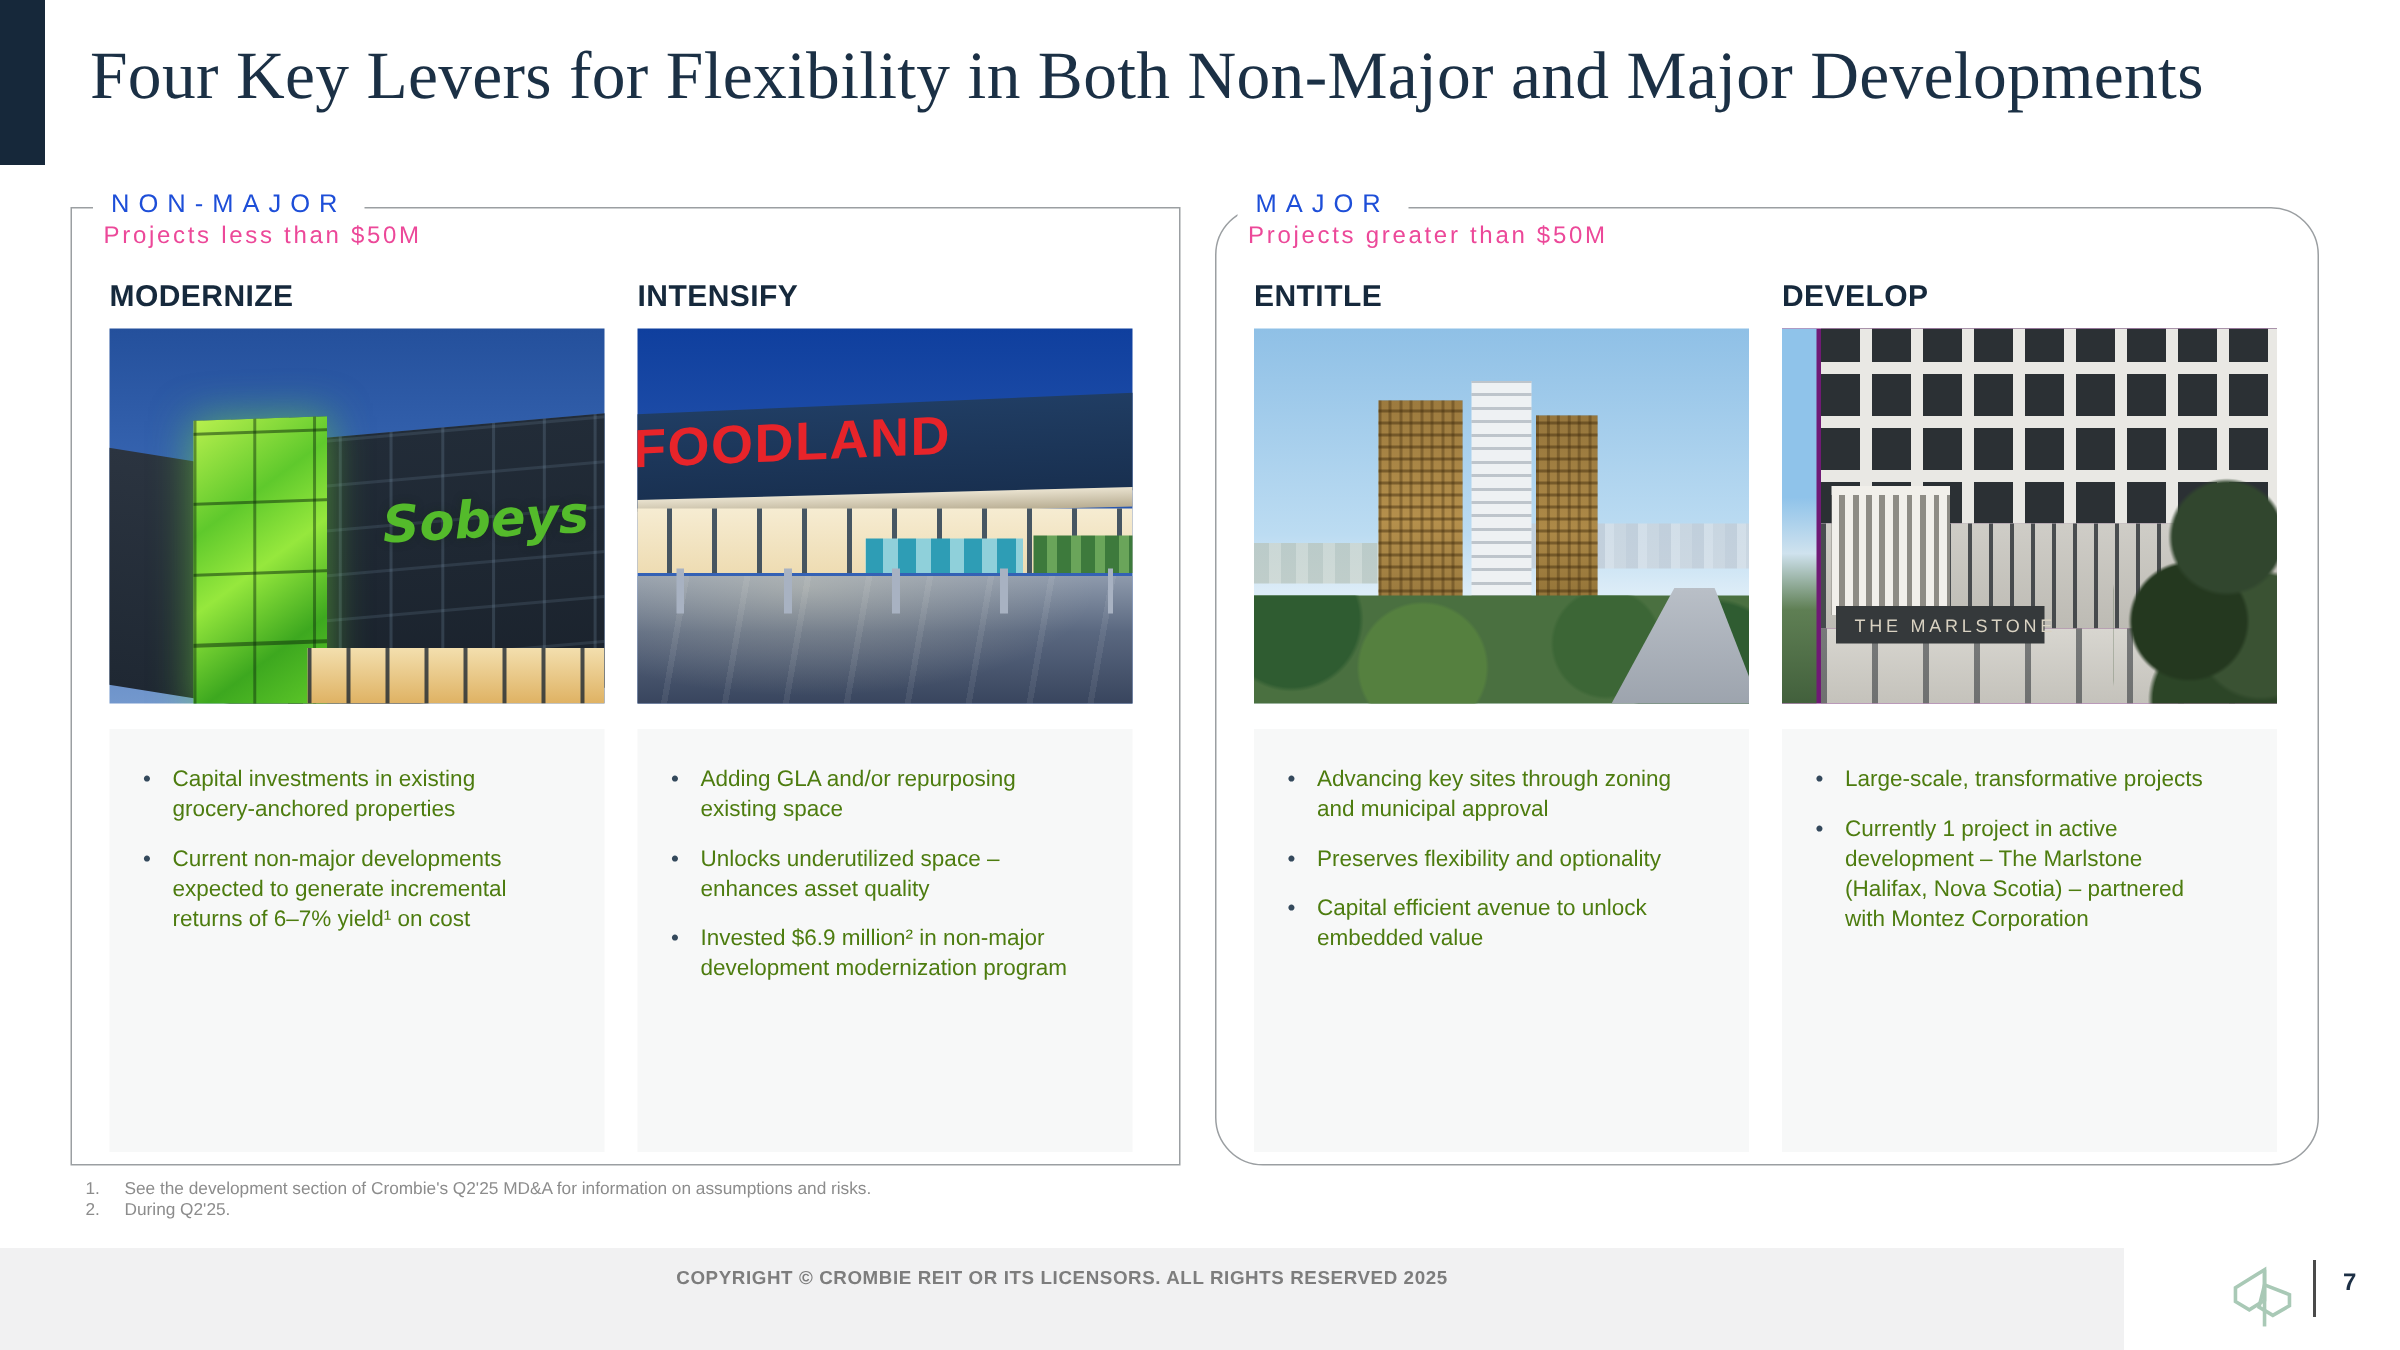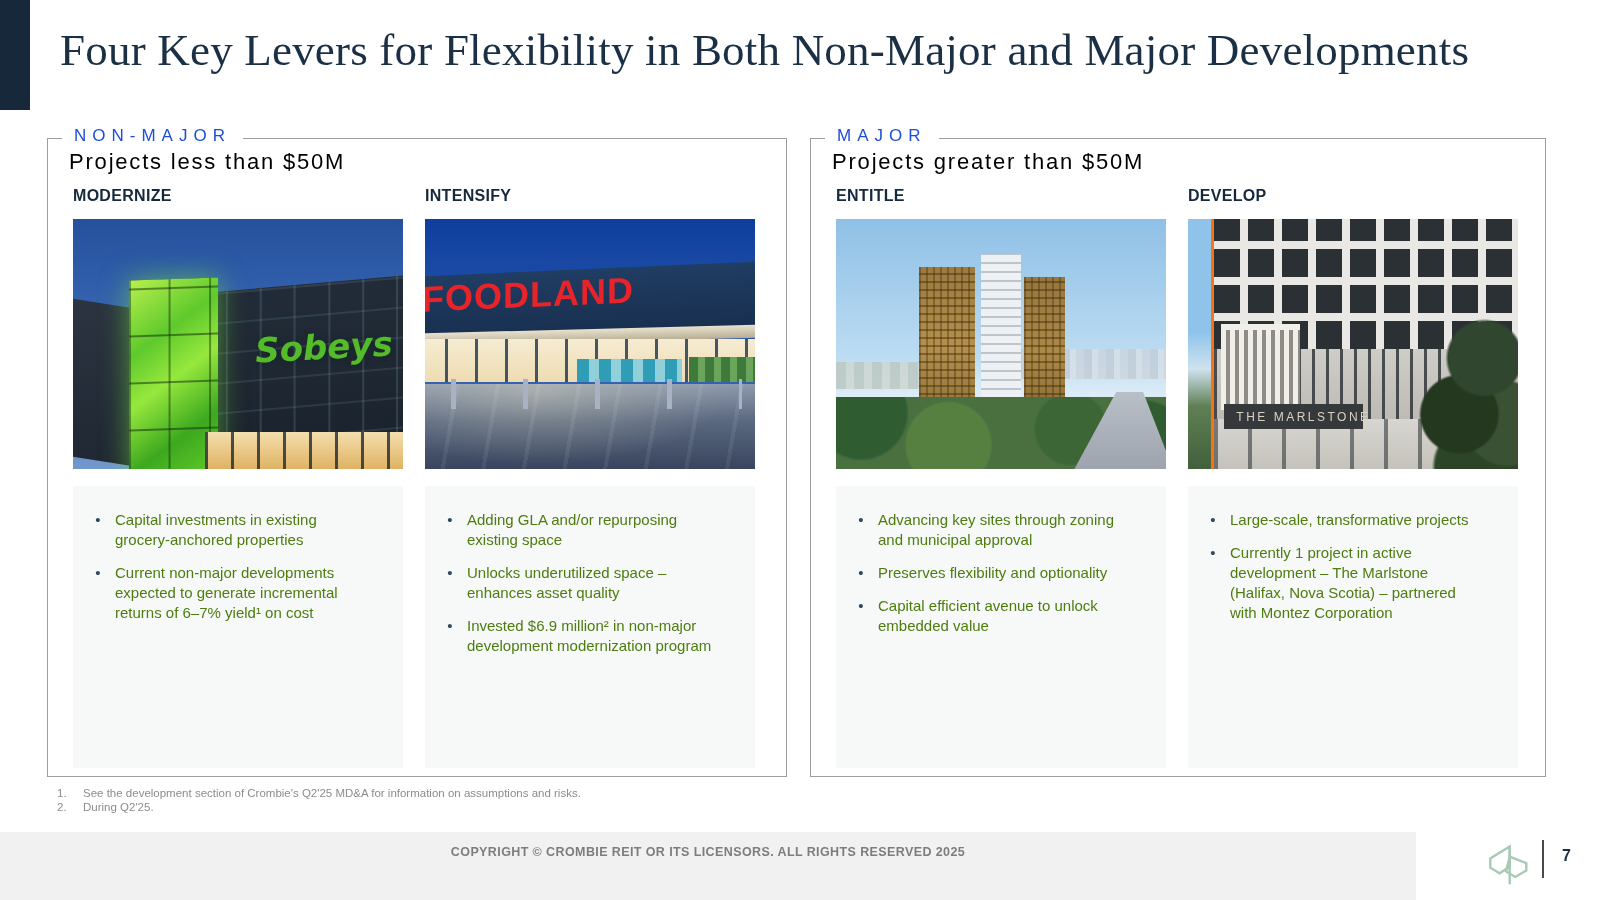--- a/index.html
+++ b/index.html
@@ -15,37 +15,37 @@
     font-family:"Liberation Serif", serif; font-size:45px; font-weight:400;
     color:#1b3045; letter-spacing:0.2px; white-space:nowrap;
   }
 
   
   .panel {
     position:absolute; top:138px; height:639px; box-sizing:border-box;
     border:1.5px solid #9b9fa2; background:#ffffff;
   }
   #panel-nonmajor { left:47px;  width:740px; }
-  #panel-major    { left:810px; width:736px; }
+  #panel-major    { left:810px; width:736px;border-radius:32px; }
 
   .panel-label {
     position:absolute; top:-13px; left:14px; background:#ffffff; padding:0 12px;
     font-size:17px; letter-spacing:6px; color:#1d4ed8; font-weight:500; white-space:nowrap;
   }
   .panel-subtitle {
     position:absolute; top:10px; left:21px;
-    font-size:22px; letter-spacing:1.8px; color:#000000; white-space:nowrap;
+    font-size:16px; letter-spacing:1.8px; color:#ec4899; white-space:nowrap;
   }
 
   .col { position:absolute; top:48px; width:330px; }
   .col.c1 { left:25px; }
   .col.c2 { left:377px; }
   .col-heading {
     height:22px; margin-bottom:10px;
-    font-size:16px; font-weight:800; color:#16293c; letter-spacing:0.3px;
+    font-size:20px; font-weight:800; color:#16293c; letter-spacing:0.3px;
   }
 
   
   .photo { position:relative; width:330px; height:250px; overflow:hidden; }
   .photo > div, .photo > span { position:absolute; }
 
   
   .photo.sobeys { background:linear-gradient(180deg,#24509c 0%,#3a68b4 45%,#7398cd 100%); }
   .sb-right {
     left:36%; top:30%; right:-3%; bottom:-3%;
@@ -127,21 +127,21 @@
       radial-gradient(circle at 10% 20%,#2f5c31 0 14%,transparent 15%),
       radial-gradient(circle at 35% 60%,#55803f 0 18%,transparent 19%),
       radial-gradient(circle at 70% 40%,#3c6636 0 14%,transparent 15%),
       radial-gradient(circle at 90% 70%,#2f5c31 0 16%,transparent 17%),
       #4a7040; }
   .en-road { right:-3%; bottom:-3%; width:40%; height:34%;
     background:linear-gradient(180deg,#b9bfc7,#9aa1ab);
     clip-path:polygon(55% 0, 75% 0, 100% 100%, 20% 100%); }
 
   
-  .photo.marlstone { background:#f97316; }
+  .photo.marlstone { background:#701a75; }
   .ml-sky { left:0; top:0; width:7%; bottom:0;
     background:linear-gradient(180deg,#8fc3ea 0 45%,#cfe2ee 60%,#5f7f54 75%,#42603c); }
   .ml-facade { left:8%; right:0; top:0; height:52%; background-color:#2b3034;
     background-image:
       repeating-linear-gradient(0deg, transparent 0 28px, #e9e8e4 28px 36px),
       repeating-linear-gradient(90deg, transparent 0 26px, #e9e8e4 26px 34px); }
   .ml-mid { left:8%; right:0; top:52%; height:28%;
     background:
       repeating-linear-gradient(90deg, rgba(40,45,50,.8) 0 3px, transparent 3px 14px),
       linear-gradient(180deg,#cfcdc7,#bdbbb4); }

